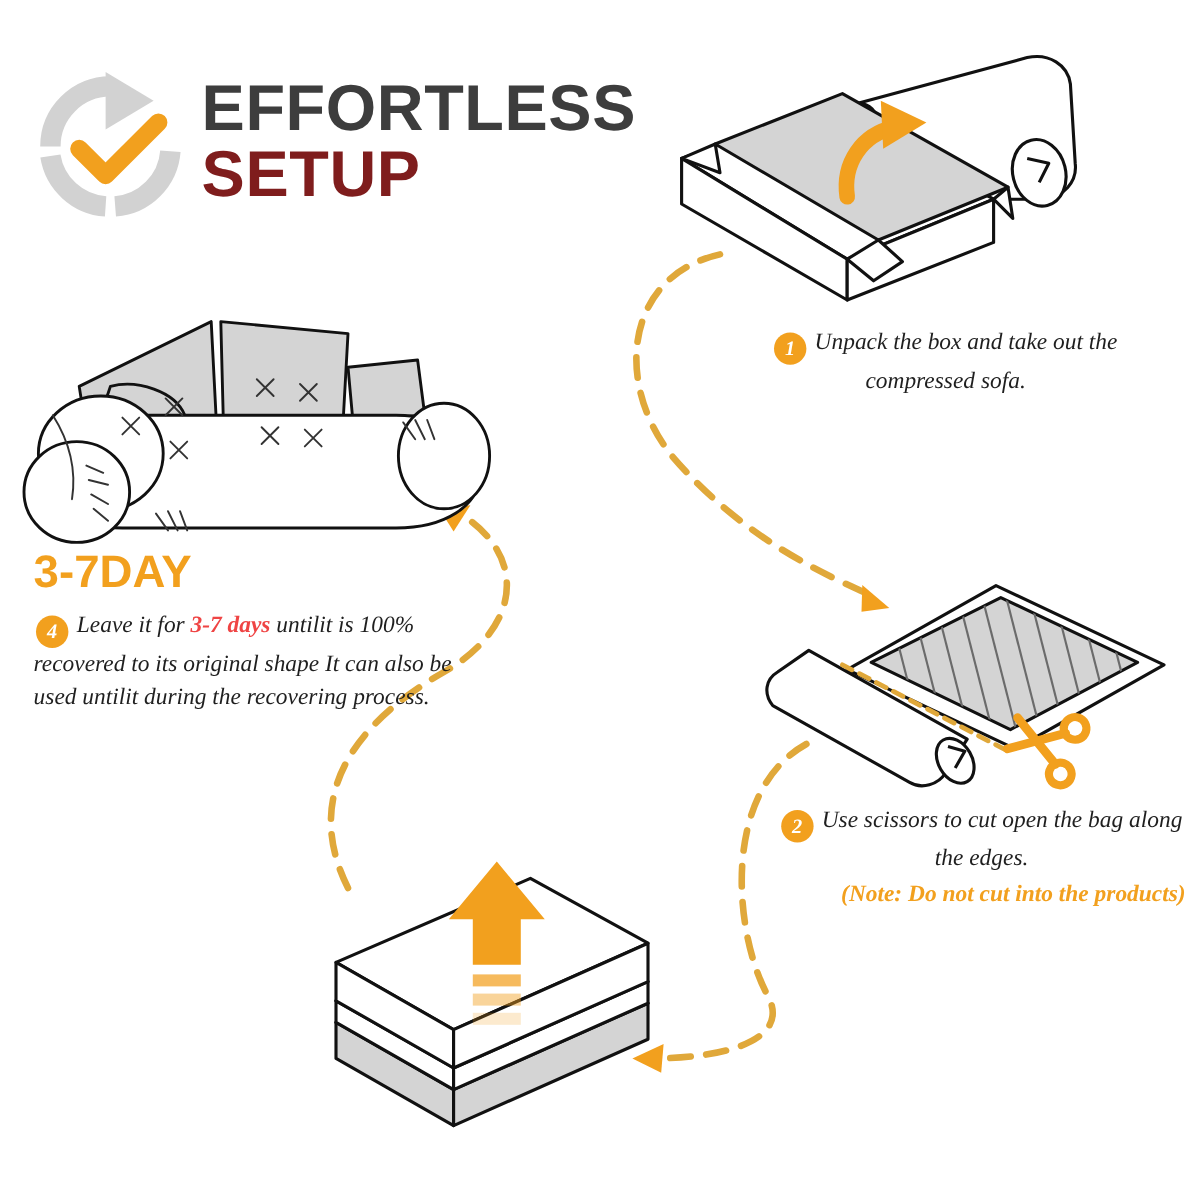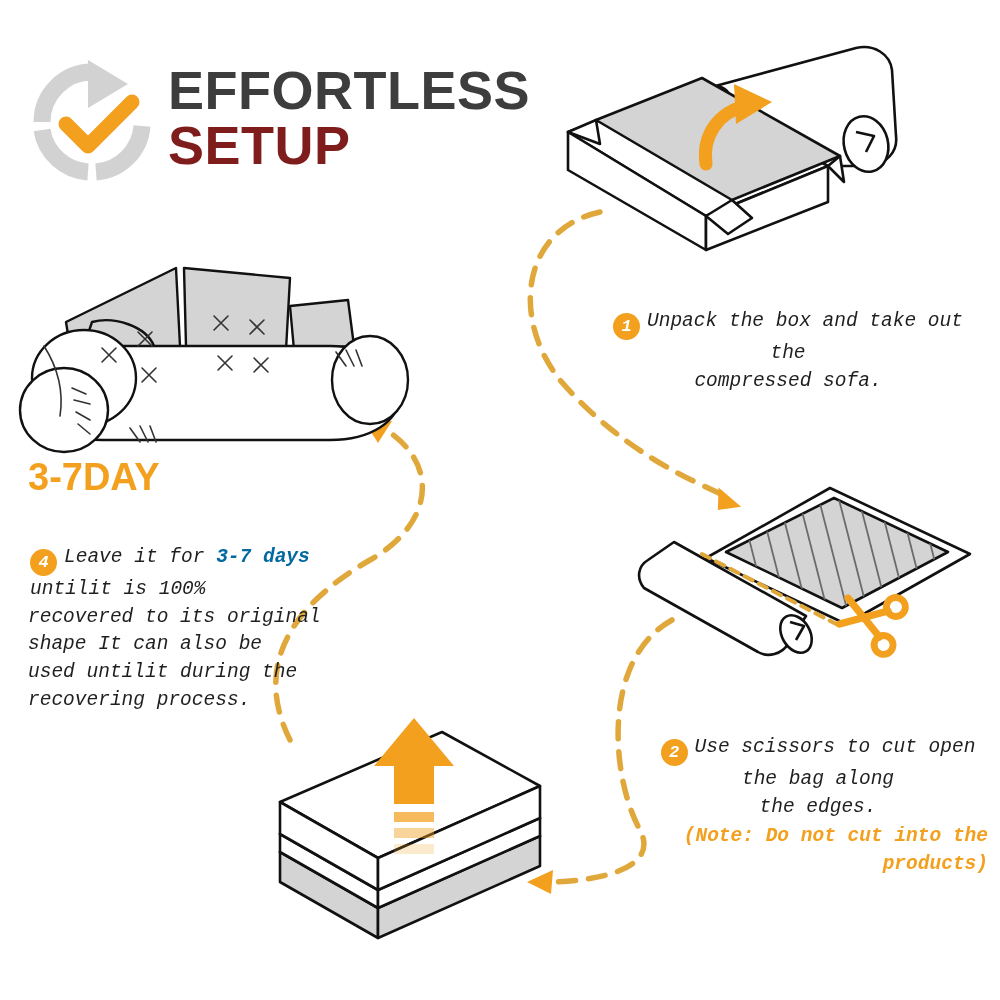--- a/index.html
+++ b/index.html
@@ -22,49 +22,48 @@
     color:#3d3d3d;line-height:0.98;margin:0;white-space:nowrap;
   }
   .title-line2{
     font-size:54px;font-weight:bold;letter-spacing:0.5px;
     color:#7f1d1d;line-height:1.05;margin:0;white-space:nowrap;
   }
 
   
   .caption{
     position:absolute;
-    font-family:Liberation Mono, monospace;
+    font-family:Liberation Serif, serif;
     font-style:italic;
     font-size:19.5px;
     line-height:1.42;
     color:#1f1f1f;
     text-align:center;
-    margin-top:36px;
   }
   .caption .lead{display:inline;}
   .badge{
     display:inline-block;
     width:27px;height:27px;line-height:27px;
     border-radius:50%;
     background:#F2A01E;
     color:#ffffff;
     font-style:italic;
     font-weight:bold;
     font-size:17px;
     text-align:center;
     vertical-align:-5px;
     margin-right:7px;
   }
-  .hl{color:#0369a1;font-weight:bold;font-style:italic;}
+  .hl{color:#ef4444;font-weight:bold;font-style:italic;}
   .note{color:#F2A01E;font-weight:bold;font-style:italic;display:block;margin-top:2px;text-align:right;}
 
   
   #cap-1{left:592px;top:272px;width:392px;}
   
-  #cap-2{left:648px;top:698px;width:340px;}
+  #cap-2{left:648px;top:670px;width:340px;}
   
   #cap-3{left:298px;top:922px;width:250px;}
   
   #cap-4{left:30px;top:508px;width:360px;text-align:left;}
   #cap-4 .l2,#cap-4 .l3{display:block;margin-left:-2px;}
 
   #day-heading{
     position:absolute;left:28px;top:458px;
     font-size:38px;font-weight:bold;color:#F2A01E;
     letter-spacing:0px;line-height:1;

